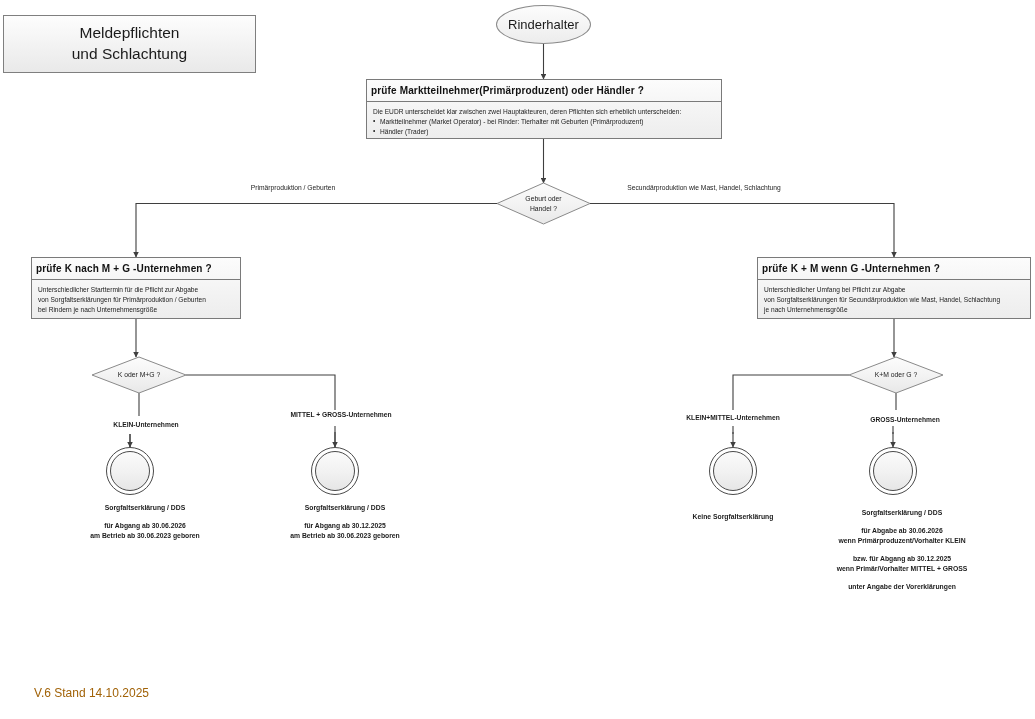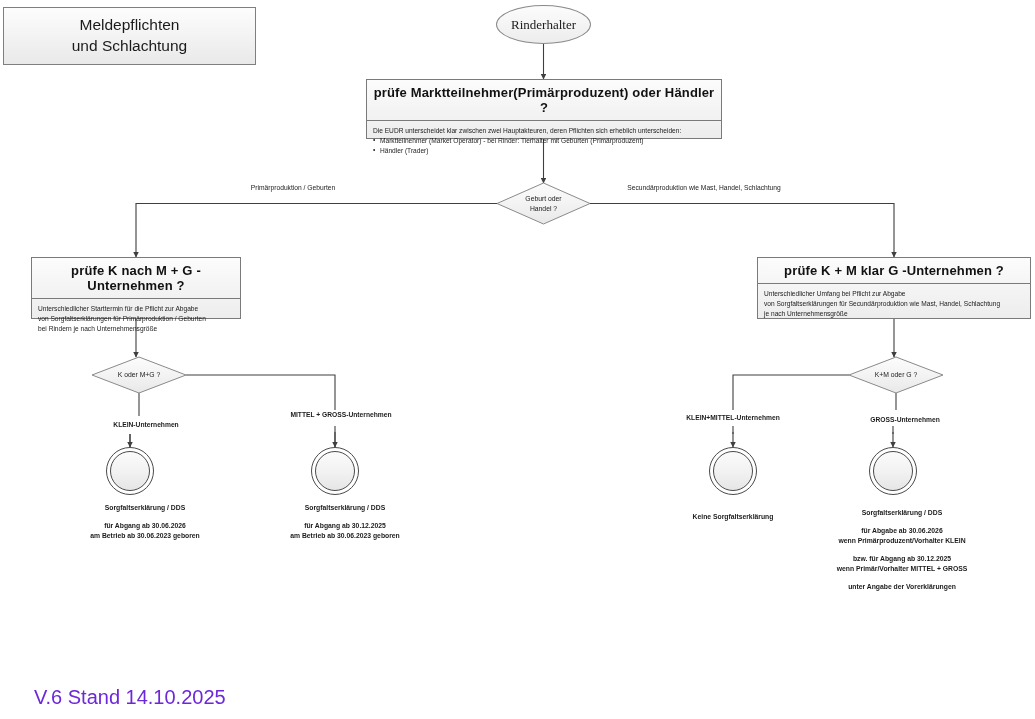--- a/index.html
+++ b/index.html
@@ -11,45 +11,45 @@
     overflow:hidden;
     position:relative;
   }
   #stage{position:absolute;left:0;top:0;width:1035px;height:719px;}
   #svg-layer{position:absolute;left:0;top:0;width:1035px;height:719px;}
 
   .node{position:absolute;box-sizing:border-box;}
 
   
   .title-box{
-    left:3px;top:7px;width:253px;height:58px;
+    left:3px;top:15px;width:253px;height:58px;
     border:1px solid #7f7f7f;
     background:linear-gradient(to bottom,#fdfdfd 0%,#f2f2f2 55%,#e9e9e9 100%);
     display:flex;align-items:center;justify-content:center;
     text-align:center;line-height:1.35;
     font-size:15.5px;color:#1a1a1a;
   }
 
   
   .start-ellipse{
     left:496px;top:5px;width:95px;height:39px;
     border:1px solid #8a8a8a;border-radius:50%;
     background:linear-gradient(to bottom,#fcfcfc 0%,#f3f3f3 60%,#ececec 100%);
     display:flex;align-items:center;justify-content:center;
-    font-size:13px;color:#1a1a1a;font-family:Liberation Serif, serif;
+    font-size:13px;color:#1a1a1a;
   }
 
   
   .proc{
     border:1px solid #7a7a7a;
     background:linear-gradient(to bottom,#fcfcfc 0%,#f4f4f4 50%,#ededed 100%);
   }
   .proc .hdr{
     border-bottom:1px solid #7a7a7a;
-    text-align:center;font-weight:bold;font-size:13px;
+    text-align:left;font-weight:bold;font-size:10px;
     padding:5px 4px 5px 4px;letter-spacing:.15px;
     color:#111;
   }
   .proc .body{
     padding:5px 6px 4px 6px;
     font-size:6.6px;line-height:1.5;color:#1b1b1b;
   }
   .proc .body ul{margin:0;padding:0;list-style:none;}
   .proc .body li{position:relative;padding-left:7px;}
   .proc .body li:before{
@@ -96,21 +96,21 @@
 
   .caption{
     position:absolute;font-size:6.8px;line-height:1.55;
     text-align:center;transform:translateX(-50%);color:#1b1b1b;
   }
   .caption .t{font-weight:bold;}
   .caption .sp{display:block;height:7px;}
 
   .footer{
     position:absolute;left:34px;top:686px;
-    font-size:20px;color:#6d28d9;
+    font-size:12px;color:#a16207;
   }
 </style>
 </head>
 <body>
 
 <div id="stage">
 
   <svg id="svg-layer" viewBox="0 0 1035 719" xmlns="http://www.w3.org/2000/svg">
     <defs>
       <marker id="arrow" viewBox="0 0 10 10" refX="9" refY="5" markerWidth="5" markerHeight="5" orient="auto-start-reverse">
@@ -198,21 +198,21 @@
   <div class="node proc proc-left">
     <div class="hdr">prüfe K nach M + G -Unternehmen ?</div>
     <div class="body">
       <div>Unterschiedlicher Starttermin für die Pflicht zur Abgabe</div>
       <div>von Sorgfaltserklärungen für Primärproduktion / Geburten</div>
       <div>bei Rindern je nach Unternehmensgröße</div>
     </div>
   </div>
 
   <div class="node proc proc-right">
-    <div class="hdr">prüfe K + M klar G -Unternehmen ?</div>
+    <div class="hdr">prüfe K + M wenn G -Unternehmen ?</div>
     <div class="body">
       <div>Unterschiedlicher Umfang bei Pflicht zur Abgabe</div>
       <div>von Sorgfaltserklärungen für Secundärproduktion wie Mast, Handel, Schlachtung</div>
       <div>je nach Unternehmensgröße</div>
     </div>
   </div>
 
   <div class="diamond-wrap d-left">
     <div class="diamond-label">K oder M+G ?</div>
   </div>

